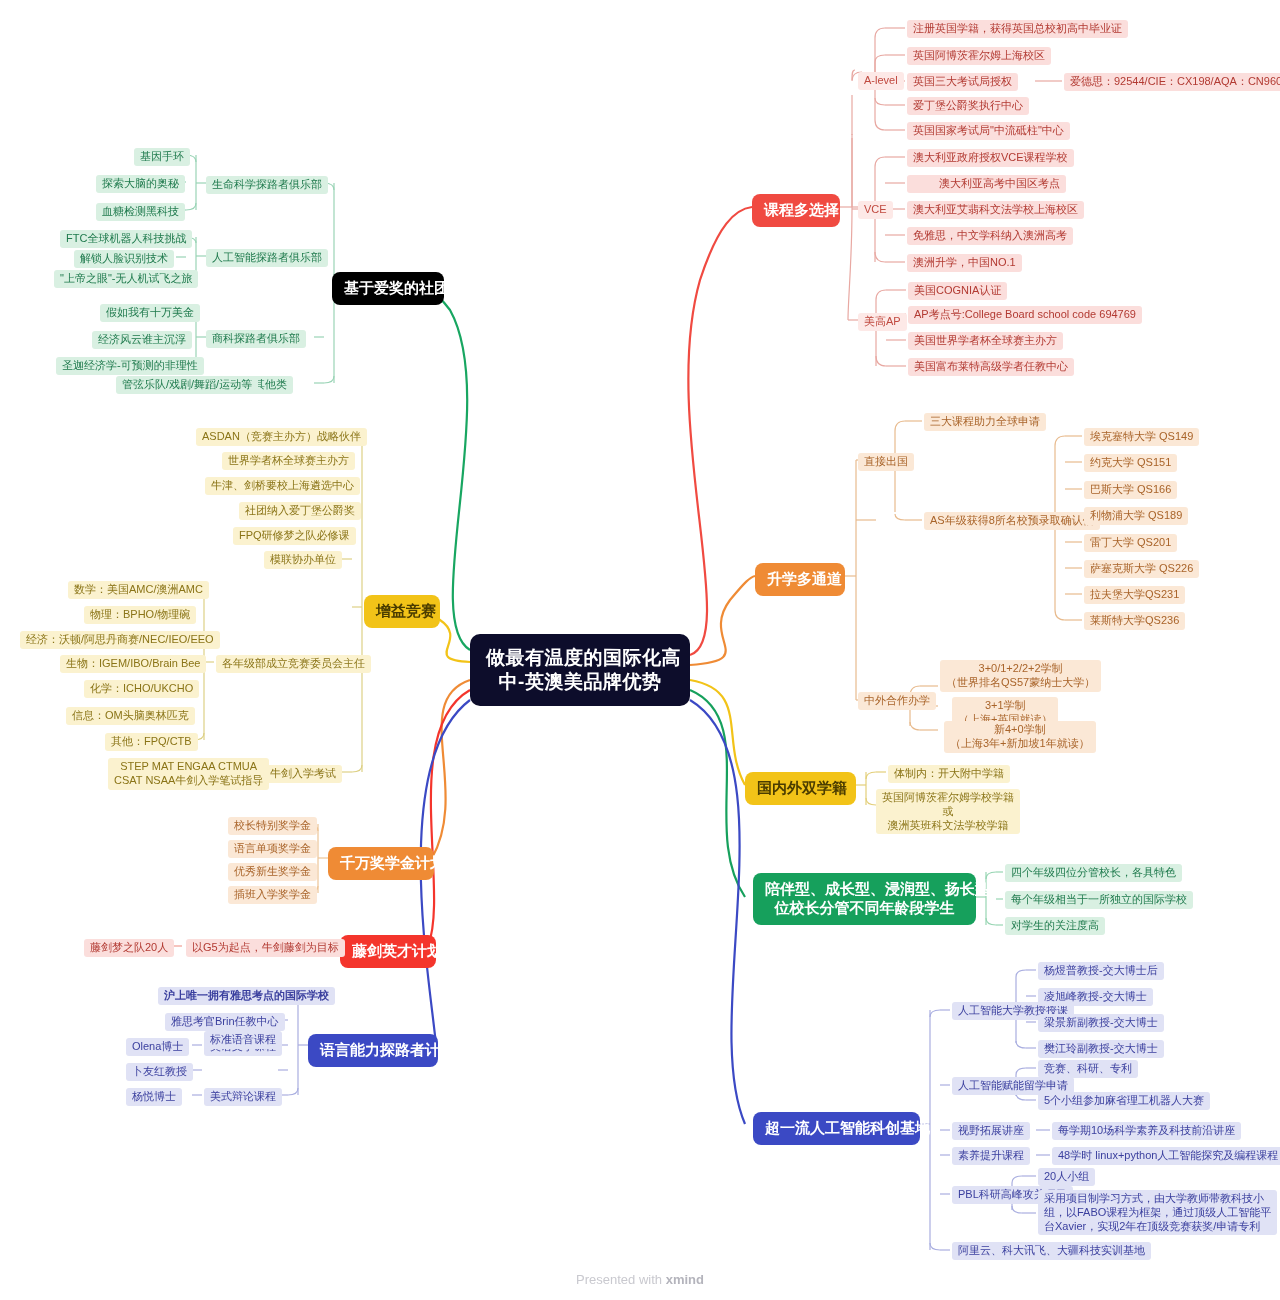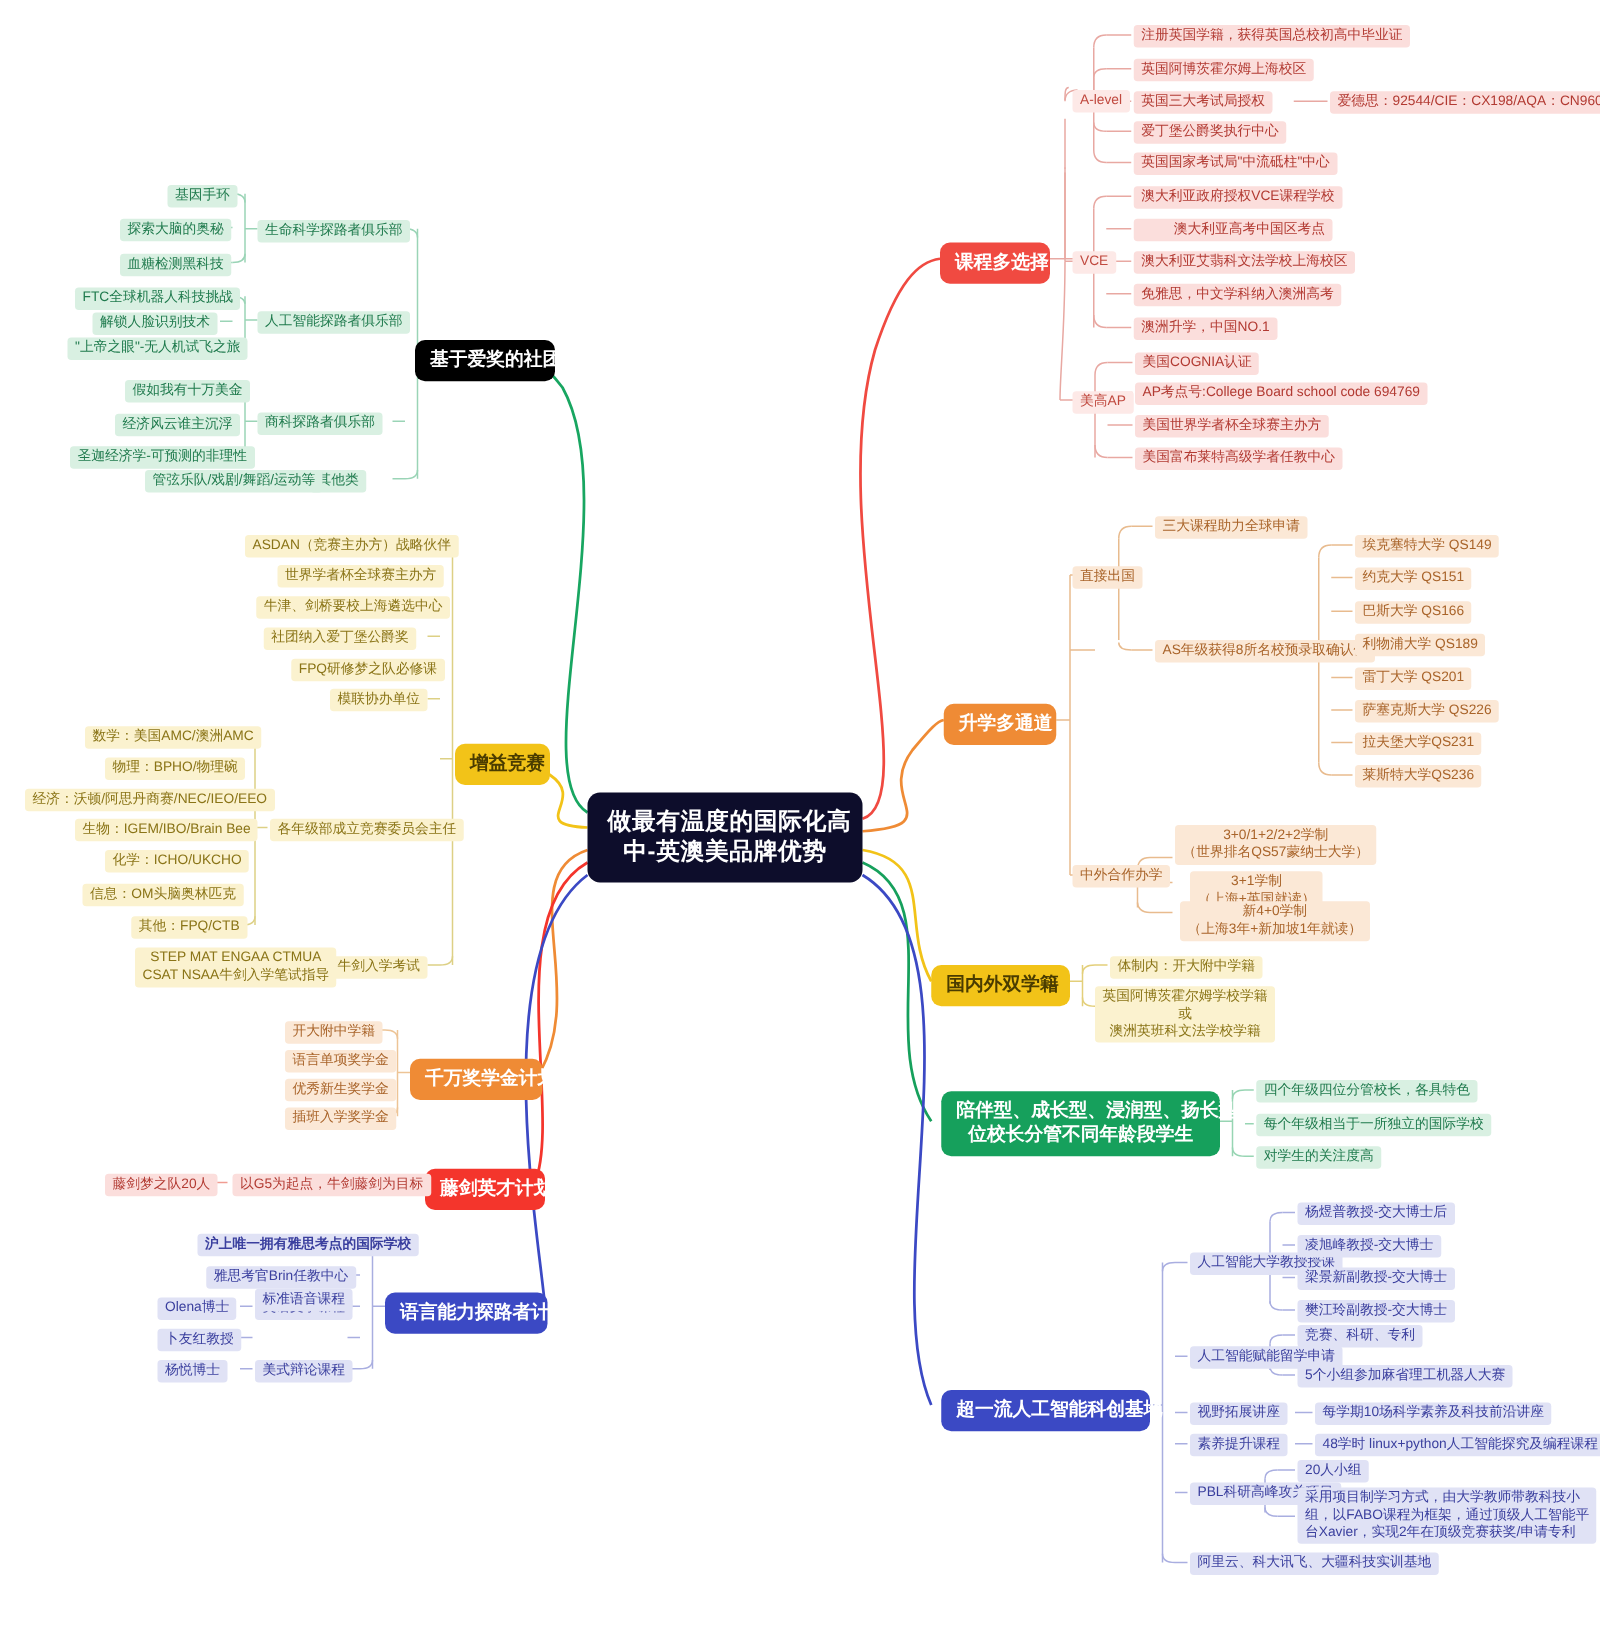--- a/index.html
+++ b/index.html
@@ -389,52 +389,53 @@
 <div class="node chip c-green" style="left:56px;top:357px;">圣迦经济学-可预测的非理性</div>
 
 <div class="node chip c-green" style="left:248px;top:376px;">其他类</div>
 <div class="node chip c-green" style="left:116px;top:376px;">管弦乐队/戏剧/舞蹈/运动等</div>
 
 <div class="node main m-yellow2" style="left:364px;top:595px;width:76px;font-family:Liberation Serif, serif;">增益竞赛</div>
 
 <div class="node chip c-yellow" style="left:196px;top:428px;">ASDAN（竞赛主办方）战略伙伴</div>
 <div class="node chip c-yellow" style="left:222px;top:452px;">世界学者杯全球赛主办方</div>
 <div class="node chip c-yellow" style="left:205px;top:477px;">牛津、剑桥要校上海遴选中心</div>
-<div class="node chip c-yellow" style="left:211px;top:502px;">社团纳入爱丁堡公爵奖</div>
+<div class="node chip c-yellow" style="left:239px;top:502px;">社团纳入爱丁堡公爵奖</div>
 <div class="node chip c-yellow" style="left:233px;top:527px;">FPQ研修梦之队必修课</div>
 <div class="node chip c-yellow" style="left:264px;top:551px;">模联协办单位</div>
 
 <div class="node chip c-yellow" style="left:216px;top:655px;">各年级部成立竞赛委员会主任</div>
 <div class="node chip c-yellow" style="left:68px;top:581px;">数学：美国AMC/澳洲AMC</div>
 <div class="node chip c-yellow" style="left:84px;top:606px;">物理：BPHO/物理碗</div>
 <div class="node chip c-yellow" style="left:20px;top:631px;">经济：沃顿/阿思丹商赛/NEC/IEO/EEO</div>
 <div class="node chip c-yellow" style="left:60px;top:655px;">生物：IGEM/IBO/Brain Bee</div>
 <div class="node chip c-yellow" style="left:84px;top:680px;">化学：ICHO/UKCHO</div>
 <div class="node chip c-yellow" style="left:66px;top:707px;">信息：OM头脑奥林匹克</div>
 <div class="node chip c-yellow" style="left:105px;top:733px;">其他：FPQ/CTB</div>
 
 <div class="node chip c-yellow" style="left:264px;top:765px;">牛剑入学考试</div>
 <div class="node chip c-yellow cen" style="left:108px;top:758px;">STEP MAT ENGAA CTMUA
 CSAT NSAA牛剑入学笔试指导</div>
 
 <div class="node main m-orange2" style="left:328px;top:847px;width:106px;">千万奖学金计划</div>
-<div class="node chip c-orange" style="left:228px;top:817px;">开大附中学籍</div>
+<div class="node chip c-orange" style="left:228px;top:817px;">校长特别奖学金</div>
 <div class="node chip c-orange" style="left:228px;top:840px;">语言单项奖学金</div>
 <div class="node chip c-orange" style="left:228px;top:863px;">优秀新生奖学金</div>
 <div class="node chip c-orange" style="left:228px;top:886px;">插班入学奖学金</div>
 
 <div class="node main m-red2" style="left:340px;top:935px;width:96px;">藤剑英才计划</div>
 <div class="node chip c-red" style="left:186px;top:939px;">以G5为起点，牛剑藤剑为目标</div>
 <div class="node chip c-red" style="left:84px;top:939px;">藤剑梦之队20人</div>
 
 <div class="node main m-blue2" style="left:308px;top:1034px;width:130px;">语言能力探路者计划</div>
 <div class="node chip c-blue bold" style="left:118px;top:987px;margin-left:40px;">沪上唯一拥有雅思考点的国际学校</div>
 <div class="node chip c-blue" style="left:165px;top:1013px;">雅思考官Brin任教中心</div>
 
 <div class="node chip c-blue" style="left:204px;top:1038px;">英语文学课程</div>
 <div class="node chip c-blue" style="left:126px;top:1038px;">Olena博士</div>
 <div class="node chip c-blue" style="left:204px;top:1031px;text-align:right;">标准语音课程</div>
 <div class="node chip c-blue" style="left:126px;top:1063px;">卜友红教授</div>
 <div class="node chip c-blue" style="left:204px;top:1088px;">美式辩论课程</div>
 <div class="node chip c-blue" style="left:126px;top:1088px;">杨悦博士</div>
 
+<div class="foot"><span>Presented with </span><b>xmind</b></div>
 
 </div>
 
 </body></html>

